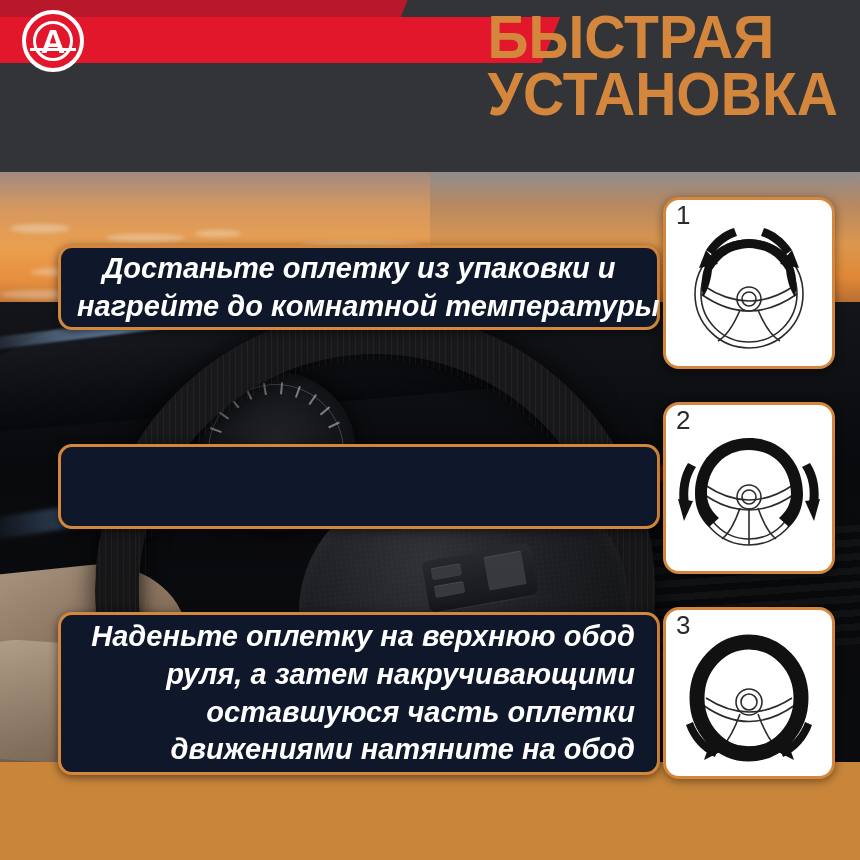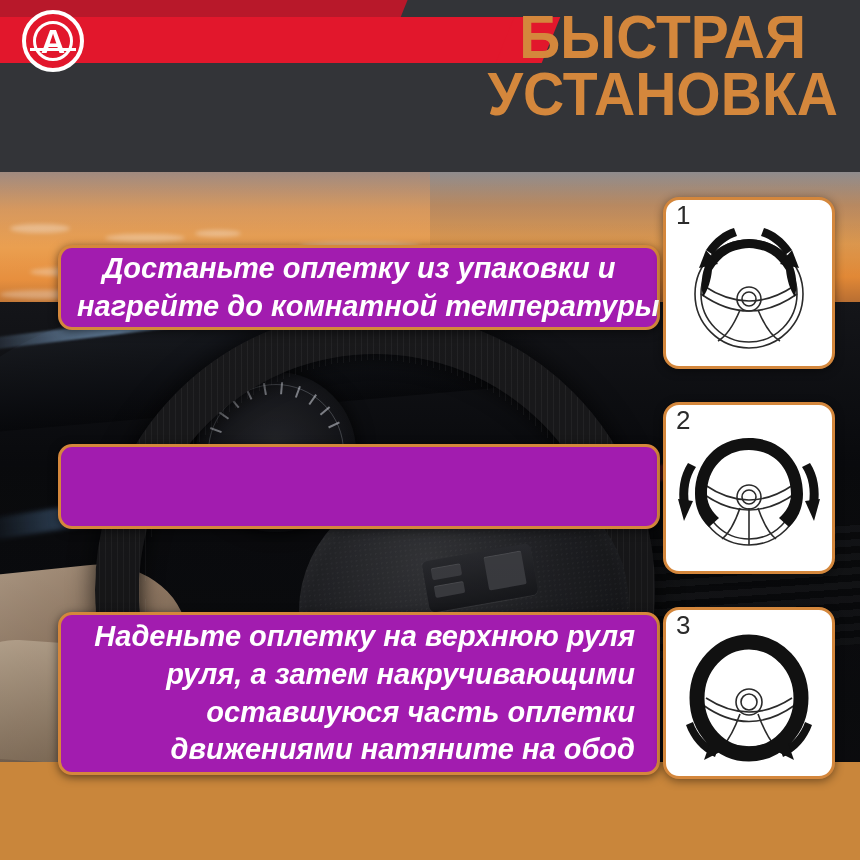--- a/index.html
+++ b/index.html
@@ -58,21 +58,21 @@
     color:#ffffff;font-size:31px;font-weight:bold;letter-spacing:1.5px;
     font-family:"Liberation Sans",sans-serif;position:relative;
     white-space:nowrap;
   }
   .logo-reg{
     font-size:11px;vertical-align:super;font-weight:bold;letter-spacing:0;
   }
 
   .headline{
     position:absolute;right:22px;top:8px;
-    text-align:center;color:#d4873c;
+    text-align:left;color:#d4873c;
     font-family:"Liberation Sans Narrow","Liberation Sans",sans-serif;
     font-weight:bold;line-height:0.92;letter-spacing:0px;
     z-index:6;
   }
   .headline .l1,.headline .l2{
     display:block;font-size:62px;
     transform:scaleX(0.92);transform-origin:right center;
     white-space:nowrap;
   }
   .headline .l2{font-size:62px;}
@@ -204,21 +204,21 @@
 
   
   .bottom-band{
     position:absolute;left:0;top:762px;width:860px;height:98px;
     background:#c9863b;z-index:4;
   }
 
   
   .callout{
     position:absolute;z-index:8;
-    background:#a21caf;
+    background:#0f172a;
     border:3px solid #d4873c;
     border-radius:14px;
     color:#ffffff;
     font-weight:bold;font-style:italic;
     font-family:"Liberation Sans","DejaVu Sans",sans-serif;
     display:flex;flex-direction:column;justify-content:center;
     box-sizing:border-box;
     box-shadow:0 2px 10px rgba(0,0,0,0.55);
   }
   .callout span{display:block;white-space:nowrap;}
@@ -333,21 +333,21 @@
 
   <div class="callout callout-1">
     <span>Достаньте оплетку из упаковки и</span>
     <span>нагрейте до комнатной температуры</span>
   </div>
 
   <div class="callout callout-2">
   </div>
 
   <div class="callout callout-3">
-    <span>Наденьте оплетку на верхнюю руля</span>
+    <span>Наденьте оплетку на верхнюю обод</span>
     <span>руля, а затем накручивающими</span>
     <span>оставшуюся часть оплетки</span>
     <span>движениями натяните на обод</span>
   </div>
 
   <div class="step-card step-1">
     <div class="step-num">1</div>
     <svg class="step-svg" viewBox="0 0 166 166">
       <g fill="none" stroke="#2b2b2b" stroke-width="1.6">
         <circle cx="83" cy="94" r="54"></circle>

